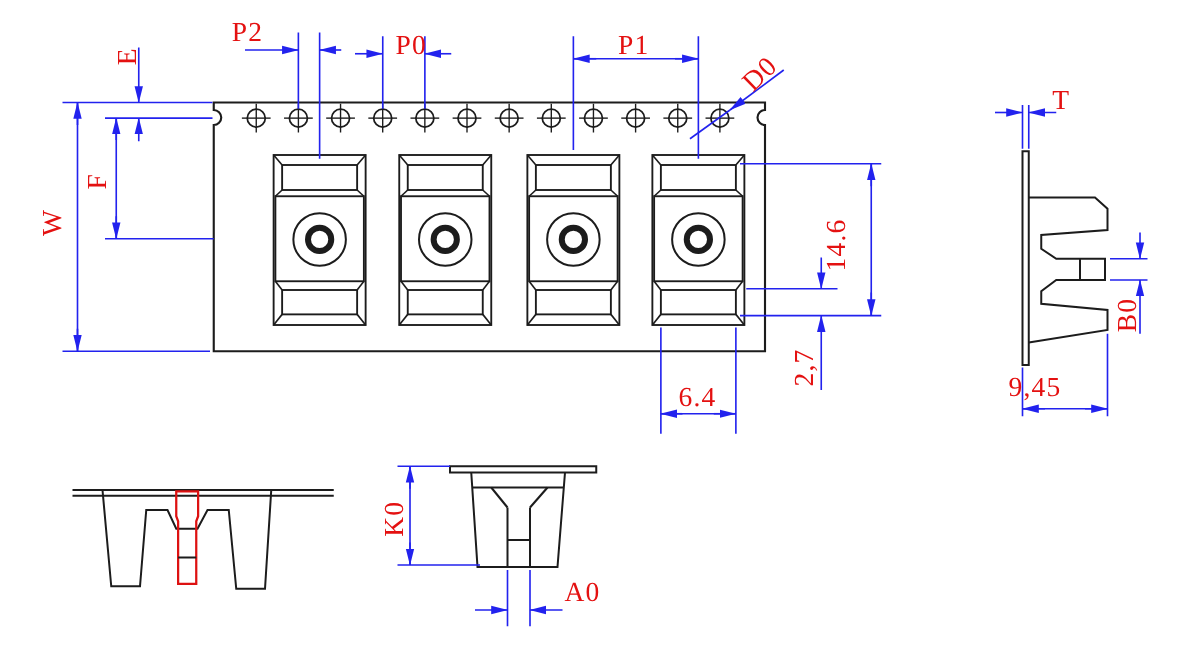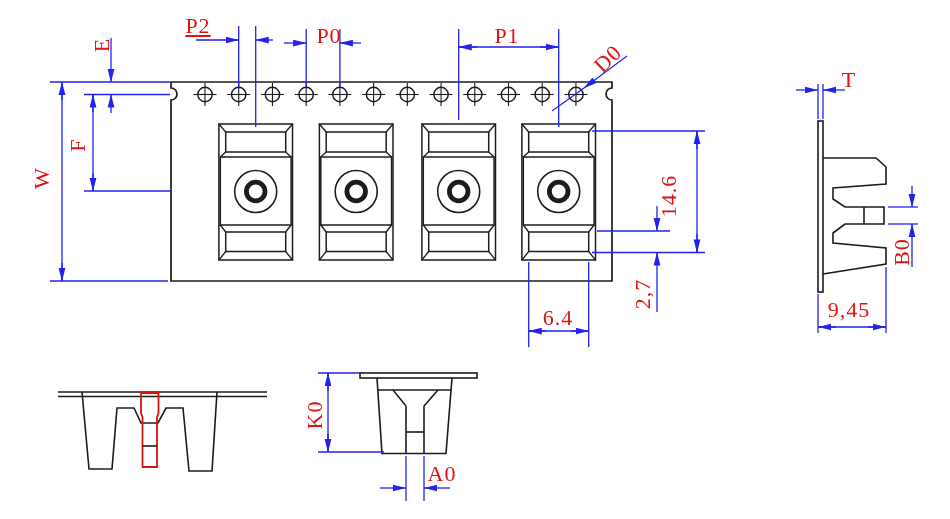--- a/index.html
+++ b/index.html
@@ -260,28 +260,28 @@
     <line x1="328" y1="434" x2="328" y2="452" marker-end="url(#arw)"></line>
 
     <line x1="406" y1="456" x2="406" y2="501"></line>
     <line x1="424" y1="456" x2="424" y2="501"></line>
     <line x1="380" y1="488" x2="406" y2="488" marker-end="url(#arw)"></line>
     <line x1="450" y1="488" x2="424" y2="488" marker-end="url(#arw)"></line>
   </g>
 </svg>
 
 <div class="dim-label v" style="left:102px;top:45px;">E</div>
-<div class="dim-label" style="left:198px;top:26px;text-decoration:underline;">P2</div>
+<div class="dim-label" style="left:198px;top:26px;">P2</div>
 <div class="dim-label" style="left:329px;top:36px;">P0</div>
 <div class="dim-label" style="left:507px;top:36px;">P1</div>
 <div class="dim-label diag" style="left:608px;top:59px;">D0</div>
 <div class="dim-label v" style="left:42px;top:178px;">W</div>
 <div class="dim-label v" style="left:78px;top:145px;">F</div>
 <div class="dim-label v" style="left:669px;top:196px;">14.6</div>
 <div class="dim-label v" style="left:643px;top:294px;">2,7</div>
 <div class="dim-label" style="left:558px;top:318px;">6.4</div>
 <div class="dim-label" style="left:849px;top:80px;">T</div>
 <div class="dim-label v" style="left:902px;top:252px;">B0</div>
-<div class="dim-label" style="left:849px;top:310px;">9,45</div>
+<div class="dim-label" style="left:828px;top:310px;">9,45</div>
 <div class="dim-label v" style="left:315px;top:415px;">K0</div>
-<div class="dim-label" style="left:442px;top:474px;">A0</div>
+<div class="dim-label" style="left:466px;top:474px;">A0</div>
 
 </div>
 
 </body></html>

